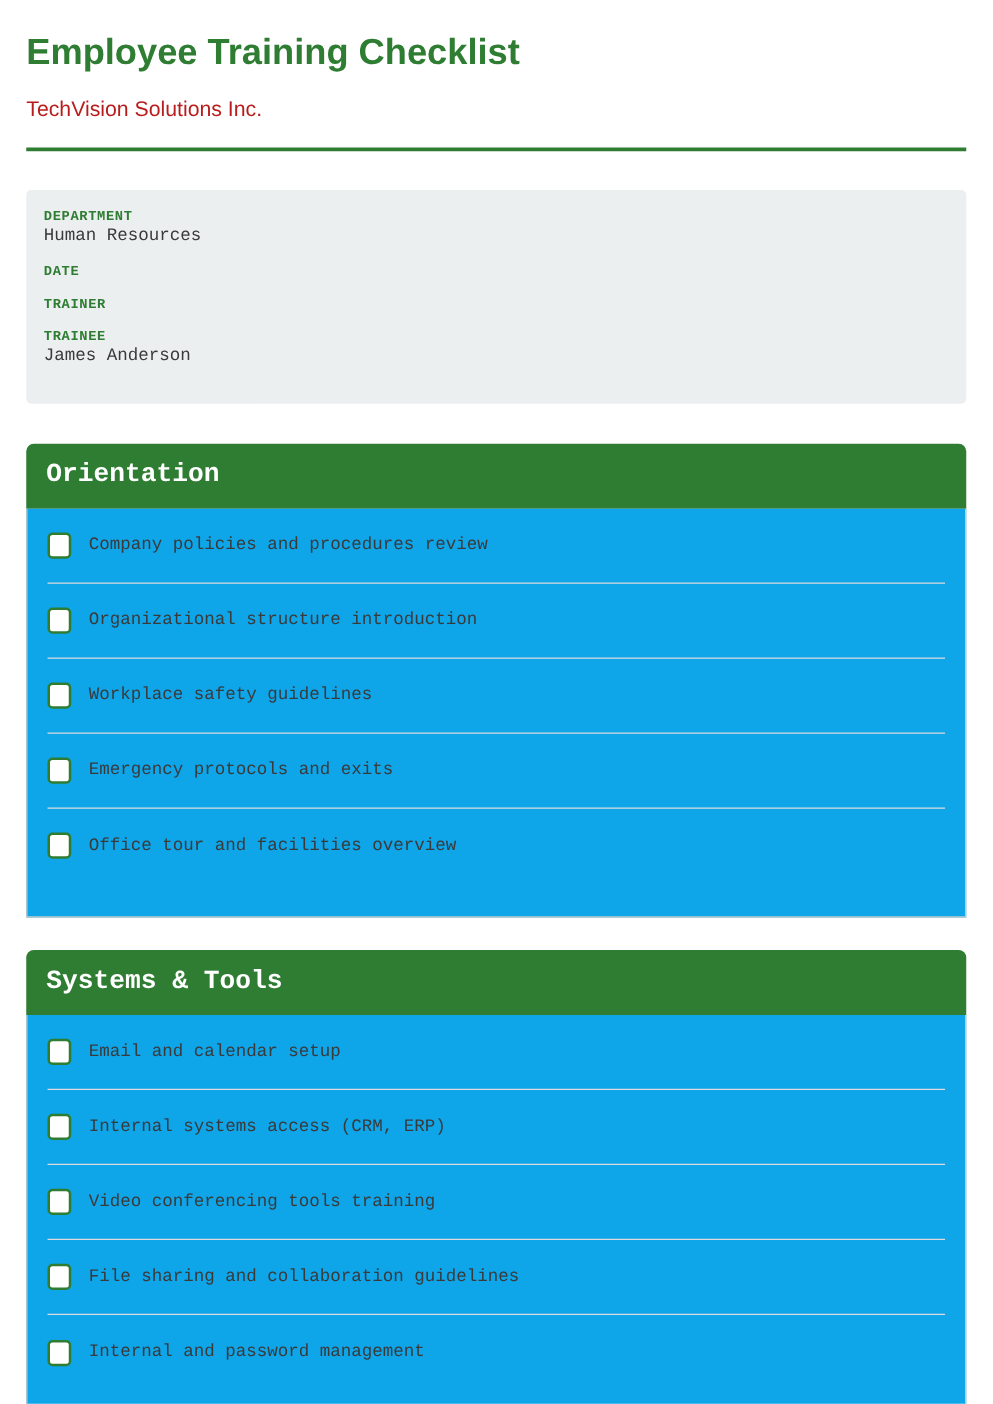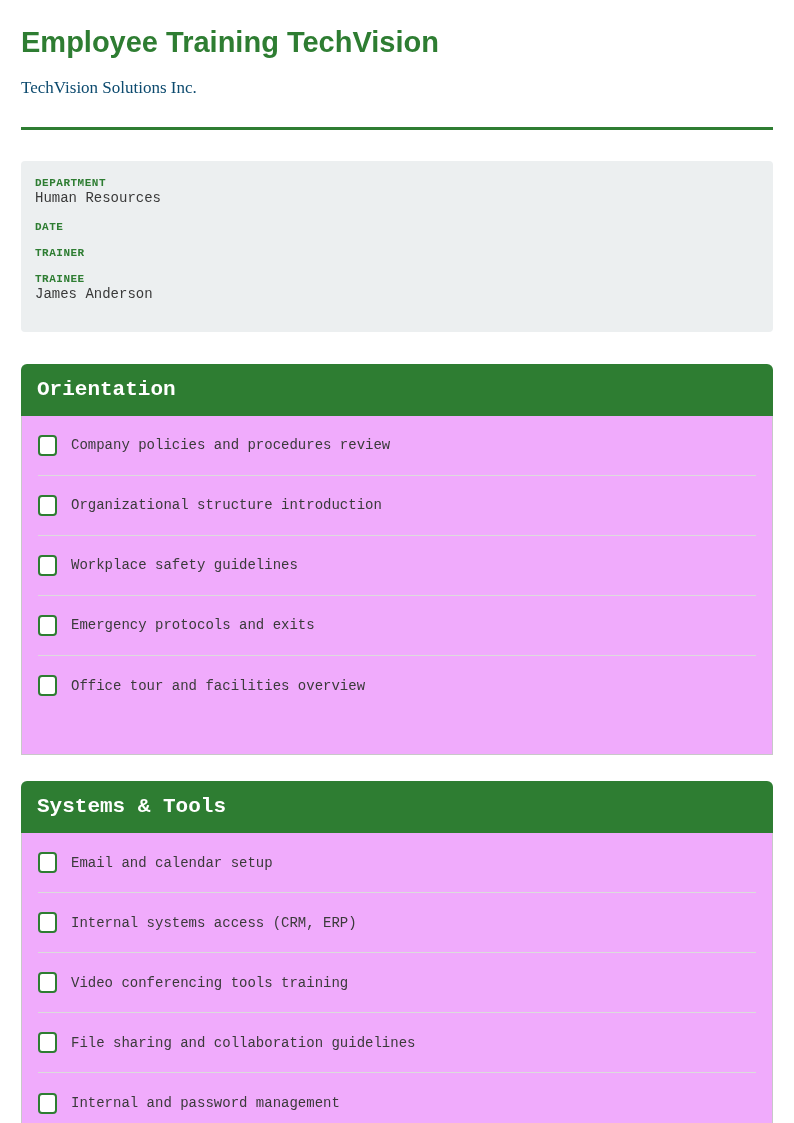--- a/index.html
+++ b/index.html
@@ -20,25 +20,25 @@
   }
   .page-title {
     font-size: 29px;
     line-height: 1.0;
     font-weight: bold;
     color: #2e7d32;
     margin-bottom: 22px;
     font-family: "Liberation Sans", sans-serif;
   }
   .company-name {
-    font-family: Liberation Serif, serif;
+    font-family: Liberation Sans, sans-serif;
     font-size: 17px;
     line-height: 1.0;
-    color: #0c4a6e;
-    margin-bottom: 31px;
+    color: #b91c1c;
+    margin-bottom: 22px;
   }
   .top-rule {
     border: none;
     height: 3px;
     background: #2e7d32;
     margin-bottom: 31px;
   }
   .info-box {
     background: #eceff0;
     border-radius: 4px;
@@ -71,22 +71,22 @@
     font-weight: bold;
     font-size: 21px;
     line-height: 1.15;
     padding: 14px 16px;
     border-radius: 6px 6px 0 0;
     font-family: Liberation Mono, monospace;
   }
   .section-body {
     border: 1px solid #c8c8c8;
     border-top: none;
-    background: #f0abfc;
-    padding: 0 16px 38px 16px;
+    background: #0ea5e9;
+    padding: 0 16px 26px 16px;
   }
   .check-row {
     display: flex;
     align-items: center;
     height: 60px;
     border-bottom: 1px solid #dcdcdc;
   }
   .check-row:last-child { border-bottom: none; }
   .checkbox {
     width: 19px;
@@ -103,21 +103,21 @@
     font-size: 14px;
     color: #3a3a3a;
   }
   .section-cutoff .section-header { min-height: 52px; }
 </style>
 </head>
 <body>
 
 <div class="page">
 
-  <h1 class="page-title">Employee Training TechVision</h1>
+  <h1 class="page-title">Employee Training Checklist</h1>
 
   <div class="company-name">TechVision Solutions Inc.</div>
 
   <hr class="top-rule">
 
   <div class="info-box">
     <div class="info-grid" id="info-grid">
         <div class="info-field">
           <div class="info-label">DEPARTMENT</div>
           <div class="info-value">Human Resources</div>

